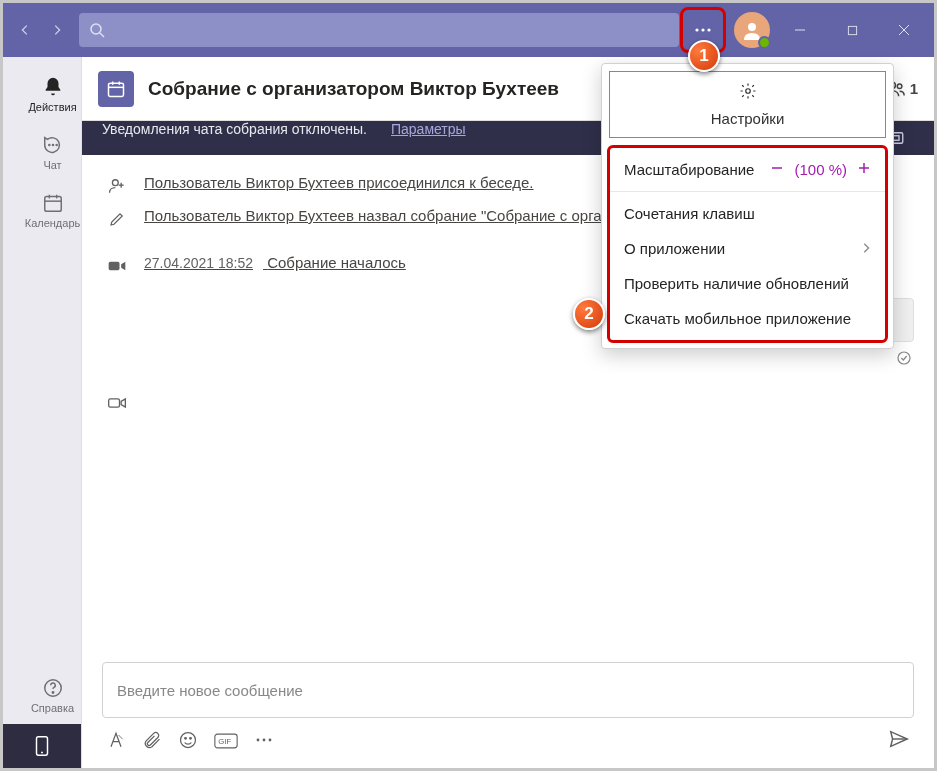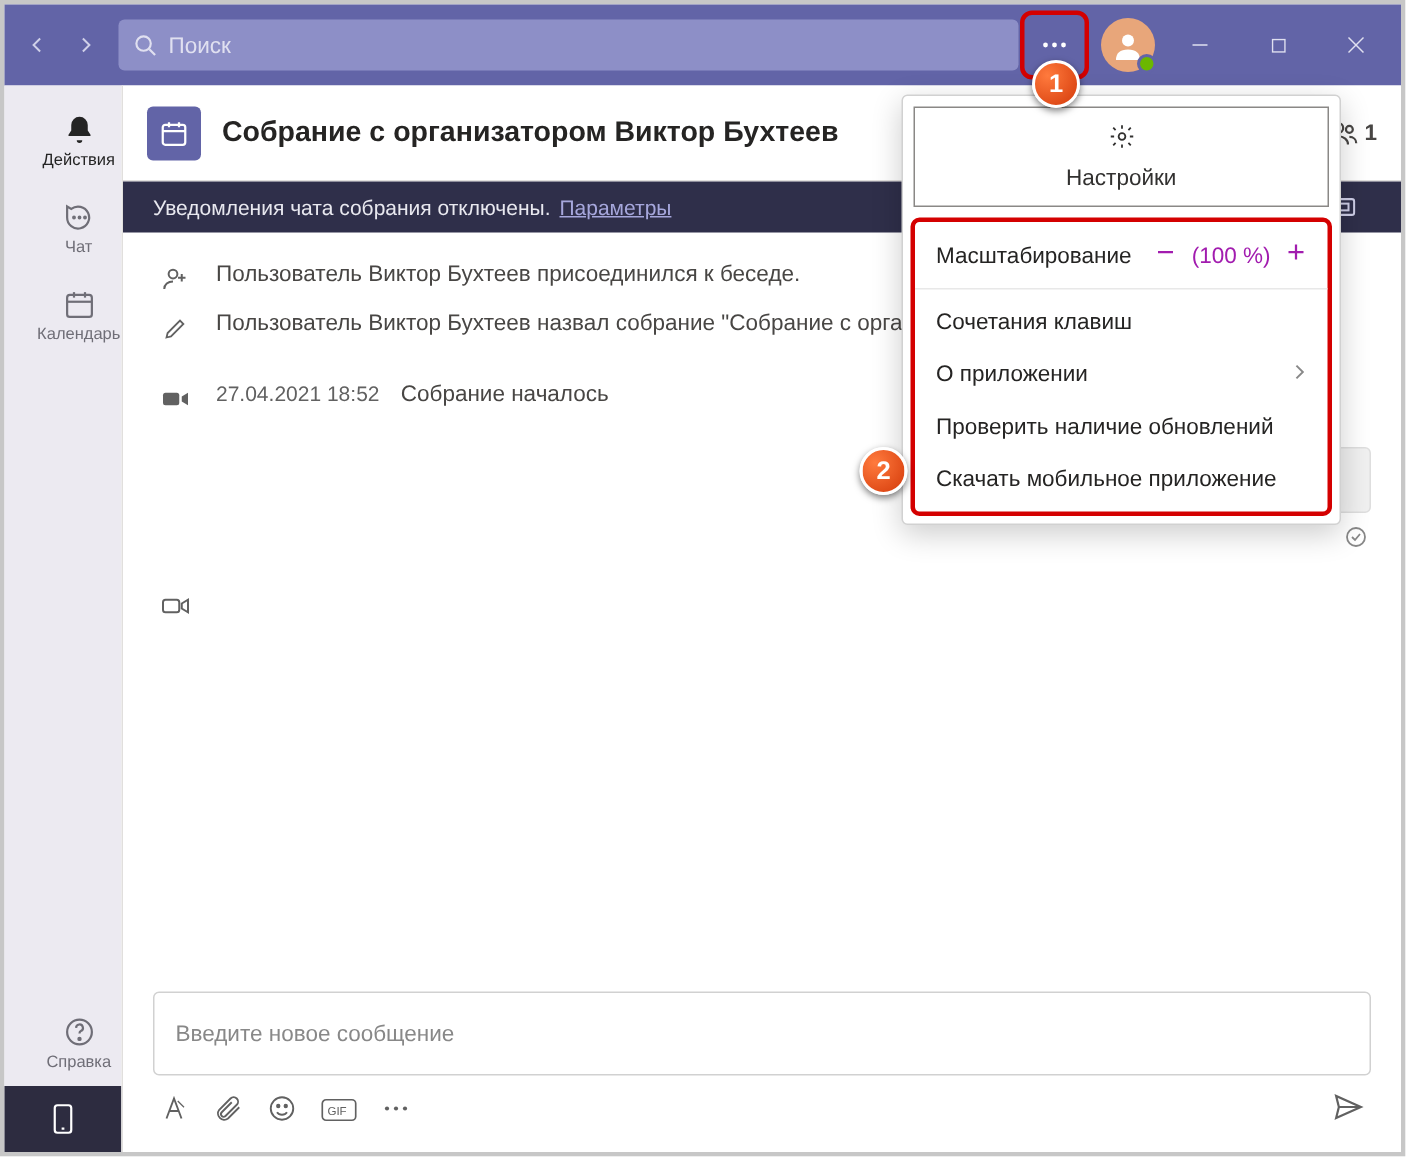--- a/index.html
+++ b/index.html
@@ -26,25 +26,25 @@
   .rail-spacer { flex: 1; }
   .rail-mobile { width: 100%; height: 44px; background: #2d2c40; display: flex; align-items: center; justify-content: center; }
   
   .main { position: absolute; left: 78px; right: 0; top: 54px; bottom: 0; display: flex; flex-direction: column; background: #fff; border-left: 1px solid #e1dfdd; }
   .chat-header { height: 64px; display: flex; align-items: center; padding: 0 16px; border-bottom: 1px solid #e1dfdd; gap: 14px; }
   .meeting-ico { width: 36px; height: 36px; border-radius: 4px; background: #6264a7; display: flex; align-items: center; justify-content: center; }
   .chat-title { font-size: 19px; font-weight: 700; color: #252423; flex: 1; }
   .participants { display: flex; align-items: center; gap: 4px; color: #484644; font-size: 15px; font-weight: 600; }
   .header-ico { width: 36px; height: 36px; display: flex; align-items: center; justify-content: center; color: #484644; }
   
-  .notif { height: 34px; background: #2f2f4a; color: #e8e8ef; display: flex; align-items: center; padding: 0 20px; font-size: 14px; gap: 6px; }
+  .notif { height: 34px; background: #2f2f4a; color: #e8e8ef; display: flex; padding: 0 20px; font-size: 14px; gap: 24px; }
   .notif a { color: #a6a7dc; }
   
   .convo { flex: 1; overflow: auto; padding: 14px 20px 0 20px; position: relative; }
-  .sys-row { display: flex; align-items: flex-start; gap: 16px; padding: 5px 0; color: #484644; font-size: 15px; }
+  .sys-row { display: flex; align-items: flex-start; gap: 16px; padding: 5px 0; color: #484644; font-size: 15px; text-decoration: underline; }
   .sys-row .ico { width: 22px; height: 22px; flex: 0 0 22px; display: flex; align-items: center; justify-content: center; color: #616161; margin-left: 4px; margin-top: 1px; }
   .sys-row .ts { color: #616161; font-size: 14px; margin-right: 10px; }
   .sys-row.started { margin-top: 14px; }
   .end-row { margin-top: 16px; }
   .msg-block { display: flex; justify-content: flex-end; margin: 16px 0 8px 0; }
   .file-card { width: 260px; background: #f0f0f0; border: 1px solid #dedede; border-radius: 4px; padding: 10px 12px; display: flex; align-items: center; gap: 10px; font-size: 14.5px; color: #252423; }
   .file-ico { width: 22px; height: 22px; background: #d24726; border-radius: 2px; display: flex; align-items: center; justify-content: center; }
   .status-check { text-align: right; padding-right: 2px; color: #888; }
   
   .dropdown { position: absolute; top: 60px; right: 40px; width: 293px; background: #fff; border: 1px solid #d1d1d1; border-radius: 4px; box-shadow: 0 6px 20px rgba(0,0,0,0.2); z-index: 50; }
@@ -84,21 +84,20 @@
     <div class="nav-btn">
       <svg width="14" height="14" viewBox="0 0 16 16" fill="none" stroke="currentColor" stroke-width="1.5">
           <path d="M6 3 L11 8 L6 13"></path>
         </svg>
     </div>
     <div class="search">
       <svg width="16" height="16" viewBox="0 0 16 16" fill="none" stroke="currentColor" stroke-width="1.5">
           <circle cx="7" cy="7" r="5"></circle>
           <line x1="11" y1="11" x2="15" y2="15"></line>
         </svg>
-      <input placeholder="Поиск" style="">
     </div>
     <div class="titlebar-right">
       <div class="more-highlight">
         <div class="more-btn">
           <svg width="20" height="20" viewBox="0 0 20 20" fill="currentColor">
               <circle cx="4" cy="10" r="1.6"></circle>
               <circle cx="10" cy="10" r="1.6"></circle>
               <circle cx="16" cy="10" r="1.6"></circle>
             </svg>
         </div>

